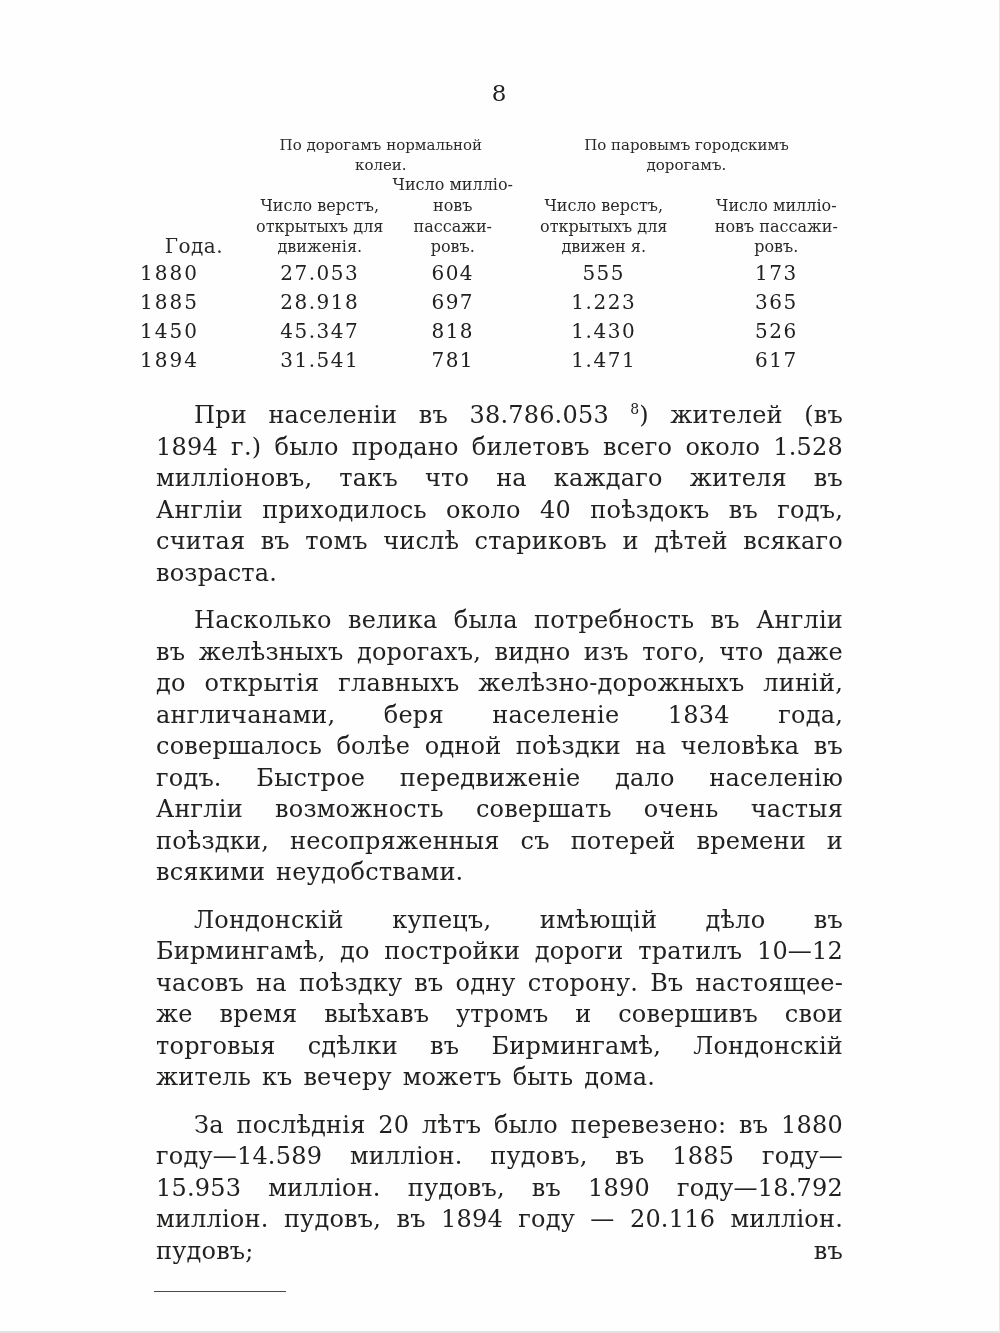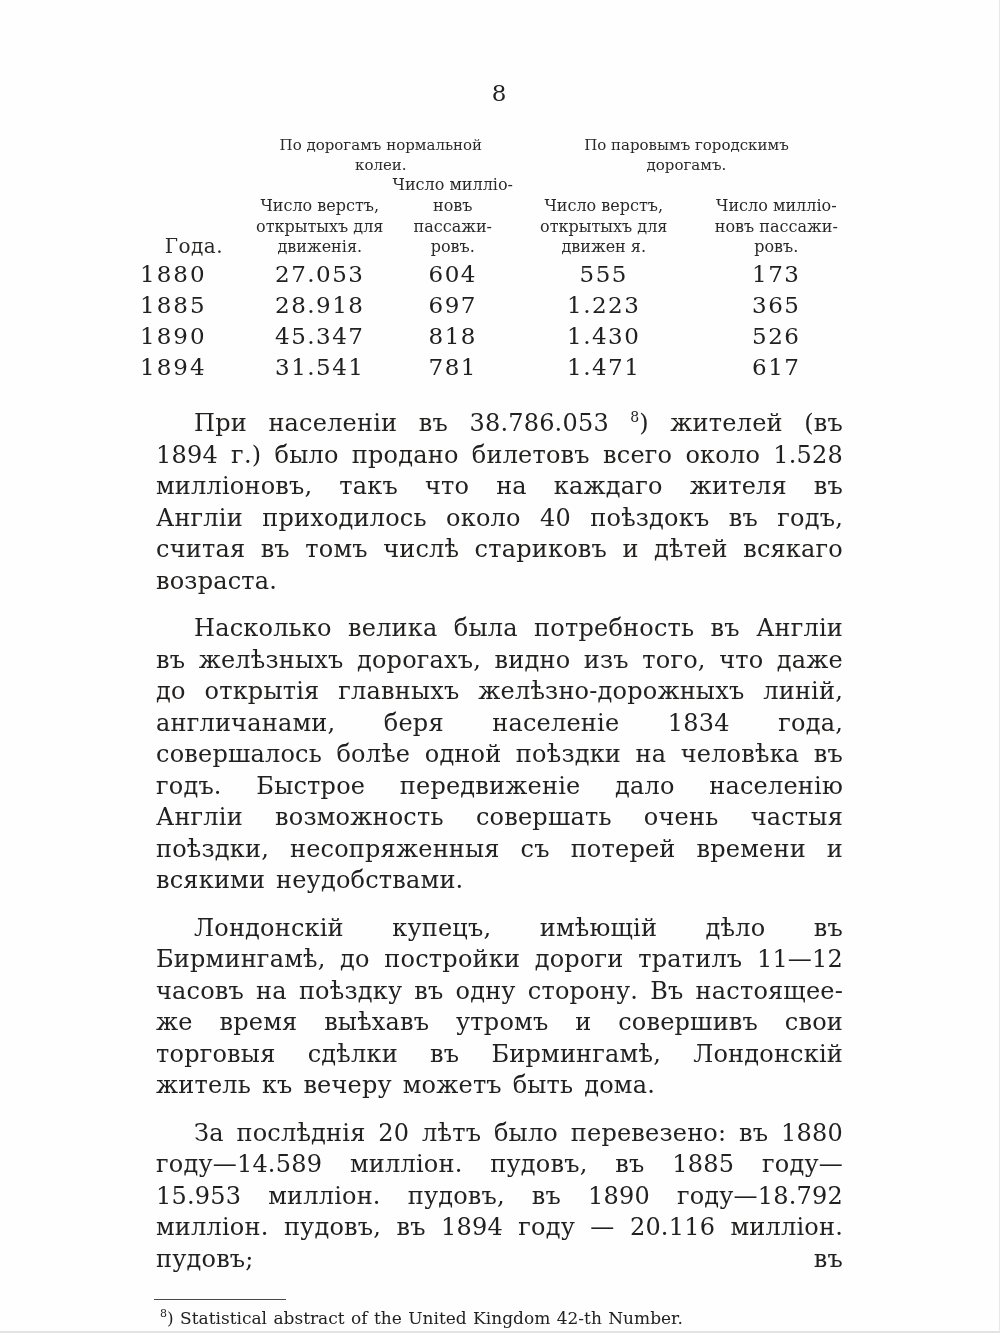--- a/index.html
+++ b/index.html
@@ -46,21 +46,21 @@
     padding-bottom:4px;
   }
   th.year-h {
     font-size:20px;
     text-align:left;
     vertical-align:bottom;
     padding-bottom:6px;
     letter-spacing:0.5px;
   }
   table.stats td {
-    font-size:23px;
+    font-size:20px;
     text-align:center;
     padding:3px 0 2px 0;
     letter-spacing:1.5px;
   }
   table.stats td.year {
     text-align:left;
     letter-spacing:2px;
   }
   .body-text { margin-top:26px; }
   .body-text p {
@@ -146,41 +146,40 @@
         <td>173</td>
       </tr>
       <tr>
         <td class="year">1885</td>
         <td>28.918</td>
         <td>697</td>
         <td>1.223</td>
         <td>365</td>
       </tr>
       <tr>
-        <td class="year">1890</td>
+        <td class="year">1450</td>
         <td>45.347</td>
         <td>818</td>
         <td>1.430</td>
         <td>526</td>
       </tr>
       <tr>
         <td class="year">1894</td>
         <td>31.541</td>
         <td>781</td>
         <td>1.471</td>
         <td>617</td>
       </tr>
     </tbody>
   </table>
 
   <div class="body-text">
     <p><span>При населеніи въ 38.786.053 </span><sup class="fnref">8</sup><span>) жителей (въ 1894 г.) было продано билетовъ всего около 1.528 милліоновъ, такъ что на каждаго жителя въ Англіи приходилось около 40 поѣздокъ въ годъ, считая въ томъ числѣ стариковъ и дѣтей всякаго возраста.</span></p>
     <p>Насколько велика была потребность въ Англіи въ желѣзныхъ дорогахъ, видно изъ того, что даже до открытія главныхъ желѣзно-дорожныхъ линій, англичанами, беря населеніе 1834 года, совершалось болѣе одной поѣздки на человѣка въ годъ. Быстрое передвиженіе дало населенію Англіи возможность совершать очень частыя поѣздки, несопряженныя съ потерей времени и всякими неудобствами.</p>
-    <p>Лондонскій купецъ, имѣющій дѣло въ Бирмингамѣ, до постройки дороги тратилъ 11—12 часовъ на поѣздку въ одну сторону. Въ настоящее-же время выѣхавъ утромъ и совершивъ свои торговыя сдѣлки въ Бирмингамѣ, Лондонскій житель къ вечеру можетъ быть дома.</p>
+    <p>Лондонскій купецъ, имѣющій дѣло въ Бирмингамѣ, до постройки дороги тратилъ 10—12 часовъ на поѣздку въ одну сторону. Въ настоящее-же время выѣхавъ утромъ и совершивъ свои торговыя сдѣлки въ Бирмингамѣ, Лондонскій житель къ вечеру можетъ быть дома.</p>
     <p class="continues">За послѣднія 20 лѣтъ было перевезено: въ 1880 году—14.589 милліон. пудовъ, въ 1885 году—15.953 милліон. пудовъ, въ 1890 году—18.792 милліон. пудовъ, въ 1894 году — 20.116 милліон. пудовъ; въ</p>
   </div>
 
   <div class="footnote-block">
     <hr class="footnote-rule">
-    <p class="footnote"><sup class="fnmark">8</sup><span>) Statistical abstract of the United Kingdom 42-th Number.</span></p>
   </div>
 
 </div>
 
 </body></html>

